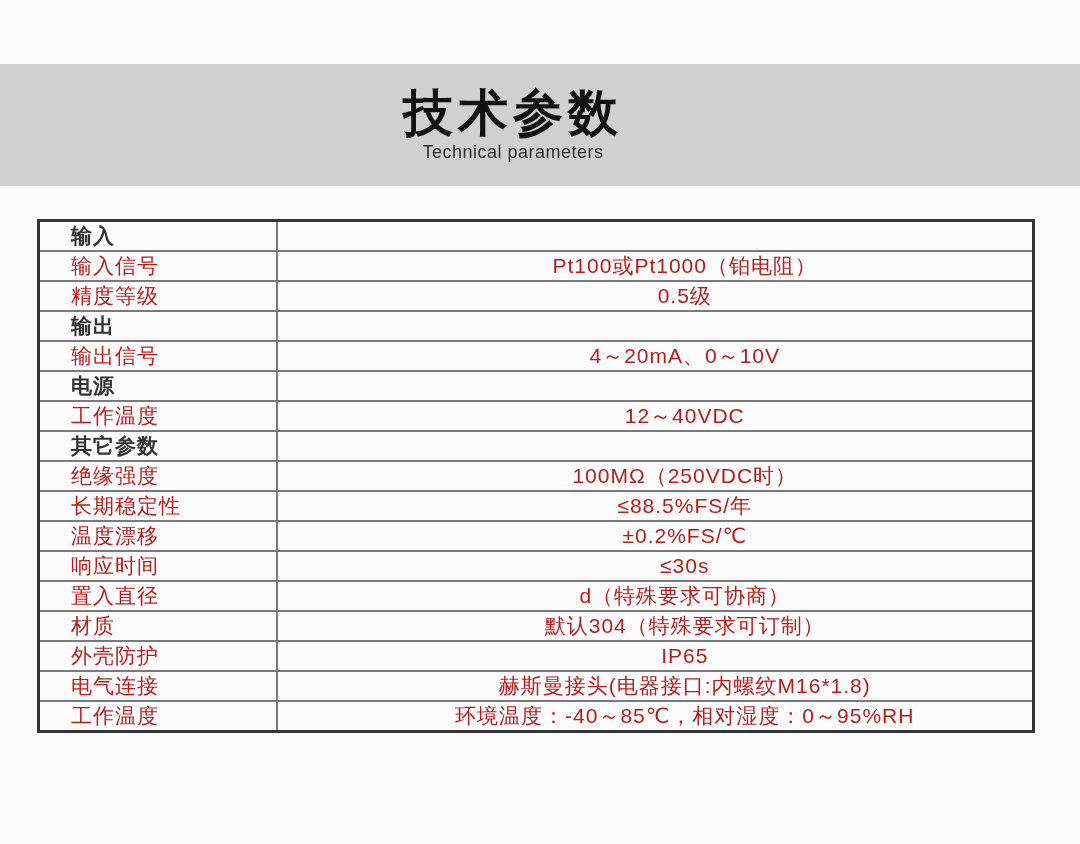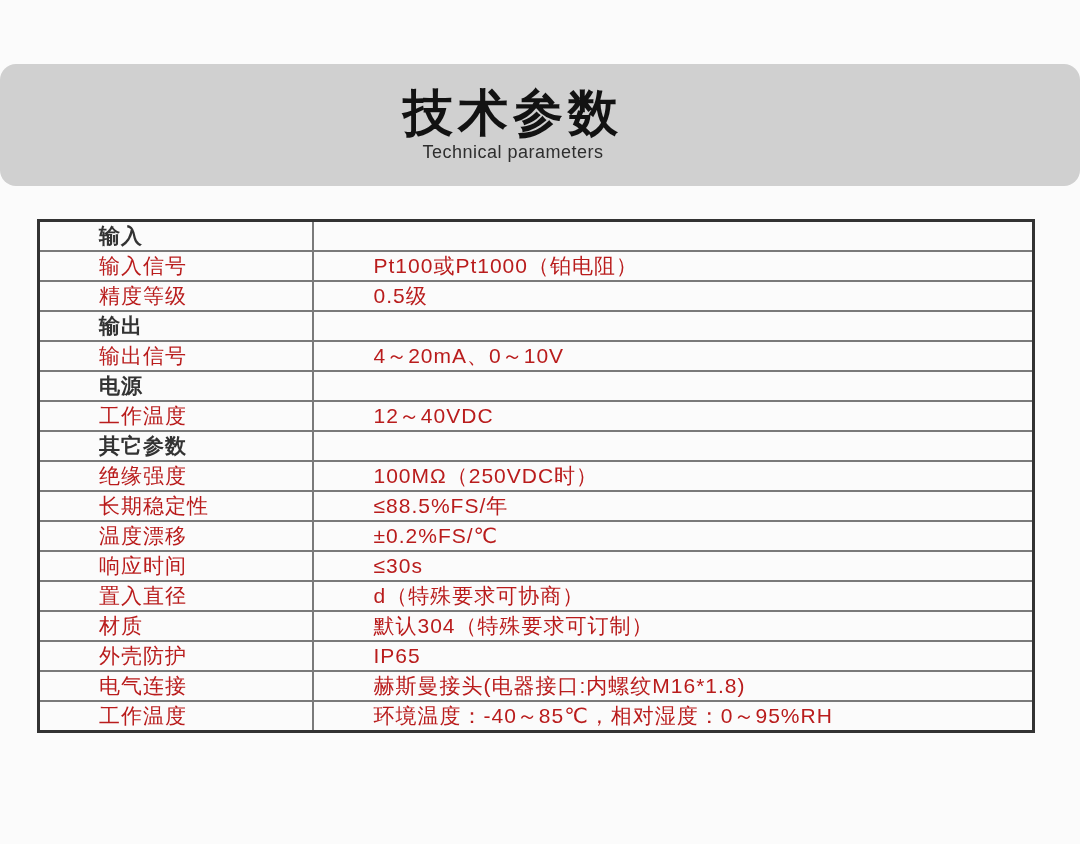--- a/index.html
+++ b/index.html
@@ -11,21 +11,20 @@
     overflow: hidden;
   }
   .header-band {
     margin-top: 64px;
     width: 1080px;
     height: 122px;
     background: #d0d0d0;
     display: flex;
     align-items: center;
     justify-content: center;
-    border-radius: 16px;
   }
   .title-block {
     text-align: center;
     position: relative;
     left: -27px;
   }
   .page-title {
     font-size: 50px;
     font-weight: 700;
     color: #121212;
@@ -54,25 +53,26 @@
     border: 2px solid #7a7a7a;
     height: 30px;
     font-size: 21px;
     color: #b91c1c;
     letter-spacing: 1px;
     vertical-align: middle;
     white-space: nowrap;
     overflow: hidden;
   }
   td.label-cell {
-    width: 274px;
-    padding-left: 59px;
+    width: 238px;
+    padding-left: 31px;
   }
   td.value-cell {
     padding-left: 60px;
+    text-align: center;
   }
   tr.section td.label-cell {
     font-weight: 700;
     color: #333333;
   }
 </style>
 </head>
 <body>
 
 <div class="header-band">

